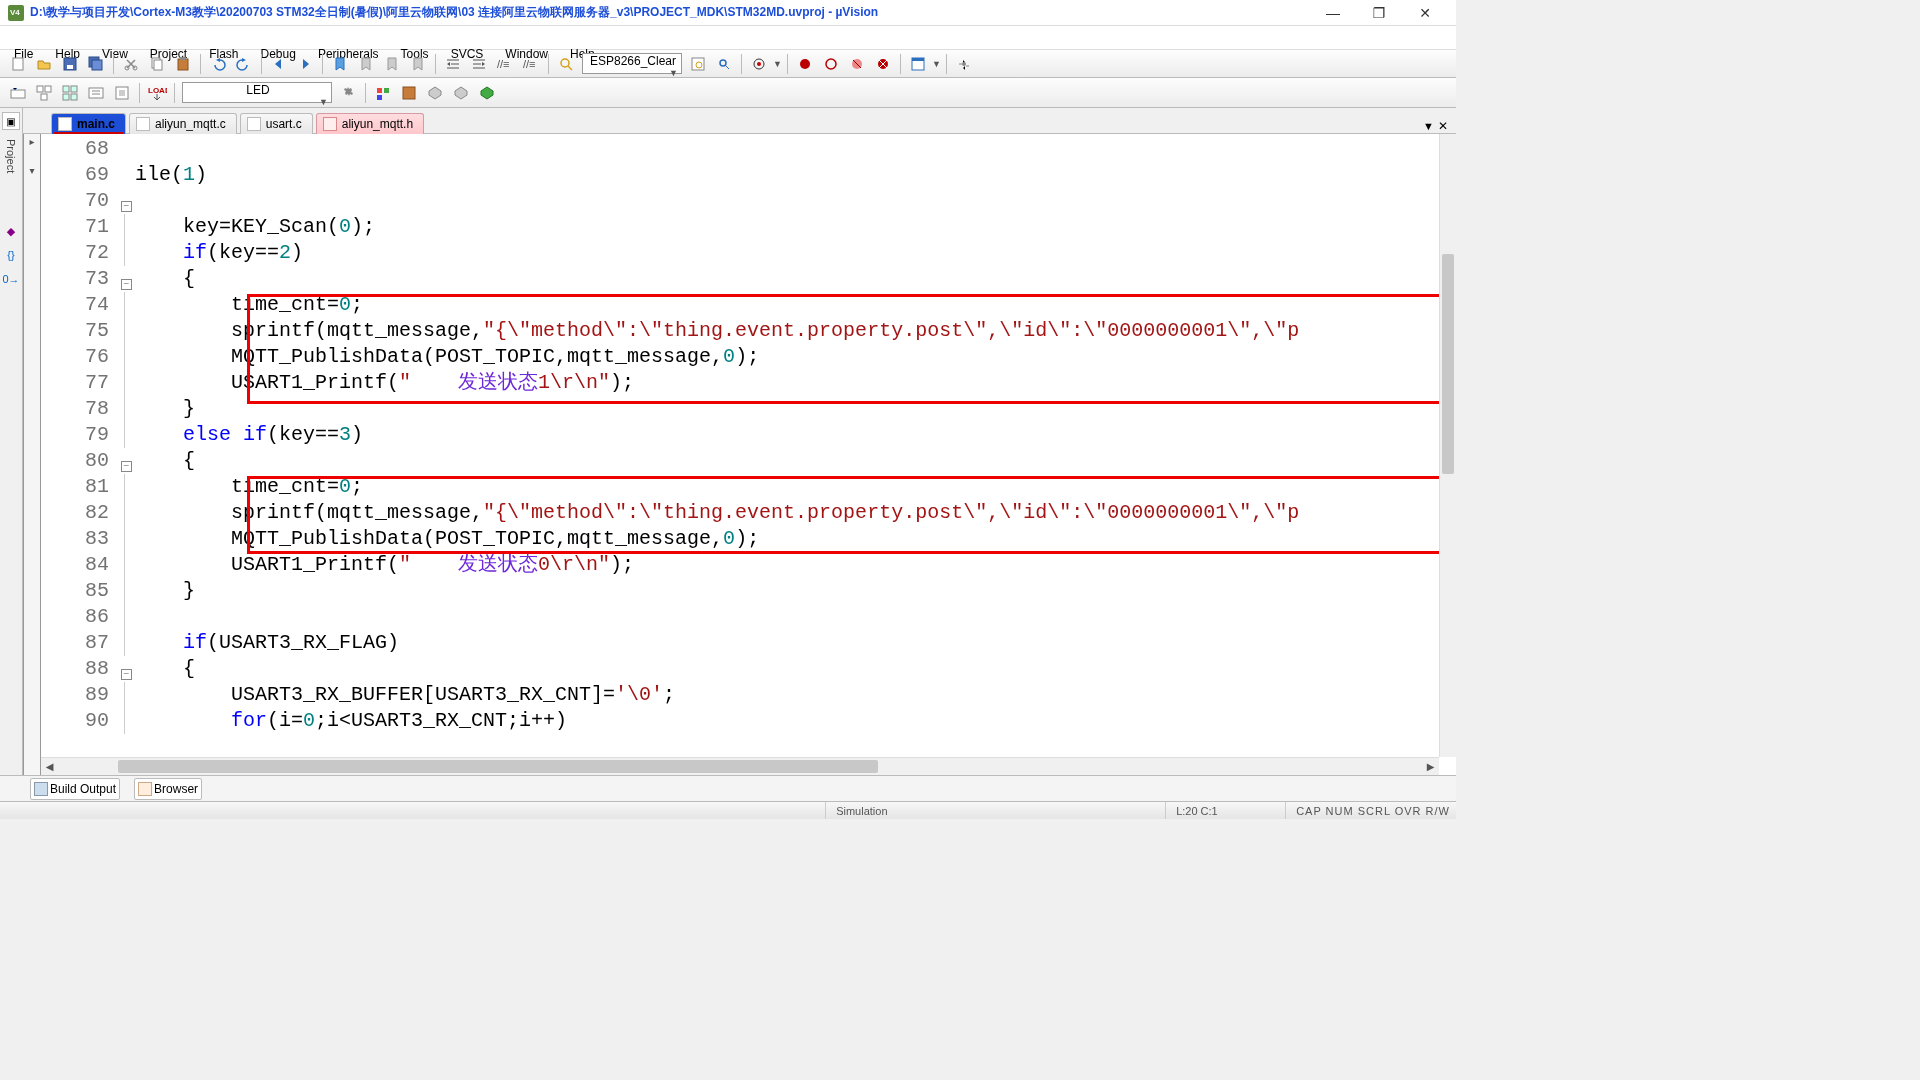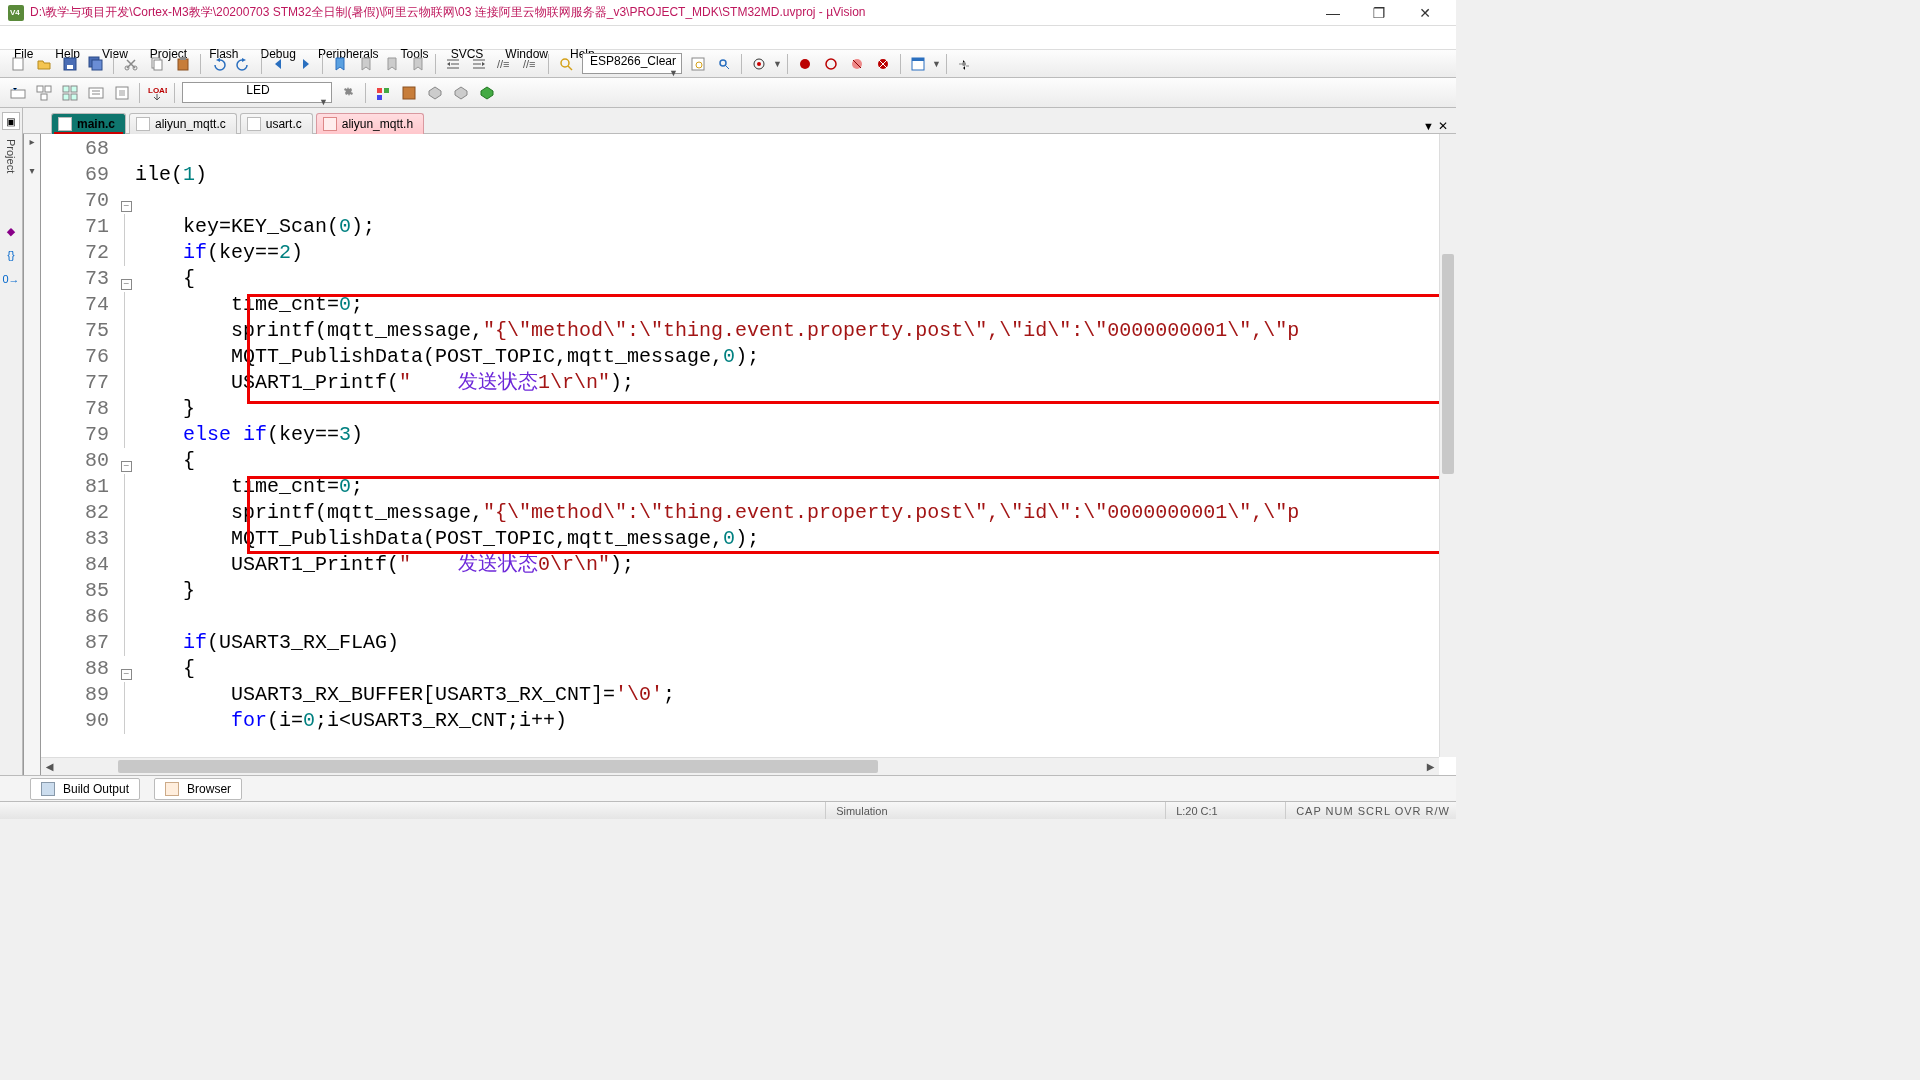--- a/index.html
+++ b/index.html
@@ -1,41 +1,41 @@
 <!DOCTYPE html>
 <html><head>
 <meta charset="utf-8">
 <style>
 * { box-sizing: border-box; margin: 0; padding: 0; }
 body { font-family: "Segoe UI", Tahoma, sans-serif; font-size: 12px; background: #f0f0f0; overflow: hidden; width: 1456px; height: 819px; position: relative; }
 
 .titlebar { height: 26px; background: #fff; display: flex; align-items: center; padding: 0 8px; border-bottom: 1px solid #ddd; }
 .titlebar .app-icon { width: 16px; height: 16px; background: #5a8a3a; border-radius: 2px; margin-right: 6px; position: relative; }
 .titlebar .app-icon::after { content: "V4"; color: #fff; font-size: 8px; font-weight: bold; position: absolute; top: 3px; left: 2px; }
-.titlebar .title-text { flex: 1; color: #be185d; font-size: 12px; }
+.titlebar .title-text { flex: 1; color: #1d4ed8; font-size: 12px; font-weight: bold; }
 .titlebar .win-btn { width: 46px; height: 26px; display: flex; align-items: center; justify-content: center; cursor: pointer; color: #333; font-size: 14px; }
 
 .menubar { height: 24px; background: #fff; display: flex; align-items: center; padding: 0 4px; border-bottom: 1px solid #ddd; gap: 2px; }
 .menubar .menu-item { padding: 3px 10px; cursor: pointer; color: #000; margin-top: 32px; }
 
 .toolbar { height: 28px; background: linear-gradient(#fdfdfd,#ececec); border-bottom: 1px solid #bbb; display: flex; align-items: center; padding: 0 6px; gap: 2px; }
 .toolbar2 { height: 30px; background: linear-gradient(#fdfdfd,#ececec); border-bottom: 1px solid #bbb; display: flex; align-items: center; padding: 0 6px; gap: 2px; }
 .tb-btn { width: 24px; height: 22px; display: flex; align-items: center; justify-content: center; cursor: pointer; border: 1px solid transparent; border-radius: 2px; }
 .tb-sep { width: 1px; height: 20px; background: #bbb; margin: 0 3px; }
 .tb-combo { display: inline-flex; align-items: center; border: 1px solid #999; background: #fff; height: 21px; padding: 0 3px 0 5px; font-size: 12px; min-width: 100px; margin: 0 2px; flex-direction: column; }
 .tb-combo .dd { margin-left: auto; font-size: 9px; color: #555; }
 
 .side-panel { position: absolute; left: 0; top: 108px; width: 23px; height: calc(100% - 108px - 44px); background: #f0f0f0; border-right: 1px solid #bbb; display: flex; flex-direction: column; align-items: center; padding-top: 4px; }
 .side-tab-btn { width: 18px; height: 18px; margin-bottom: 3px; border: 1px solid #bbb; background: #fff; display: flex; align-items: center; justify-content: center; font-size: 10px; cursor: pointer; }
 .side-vtext { writing-mode: vertical-rl; font-size: 11px; margin-top: 6px; color: #444; }
 .side-icon { width: 16px; height: 16px; margin-top: 8px; display:flex; align-items:center; justify-content:center; font-size:11px; }
 
 .tab-strip { position: absolute; left: 23px; top: 108px; right: 0; height: 26px; background: #f0f0f0; border-bottom: 1px solid #bbb; display: flex; align-items: flex-end; padding-left: 28px; }
 .file-tab { display: flex; align-items: center; gap: 5px; padding: 3px 10px 3px 6px; border: 1px solid #bbb; border-bottom: none; background: linear-gradient(#f7f7f7,#e7e7e7); margin-right: 3px; border-radius: 3px 3px 0 0; cursor: pointer; font-size: 12px; position: relative; top: 1px; }
-.file-tab.active { background: #0f766e; font-weight: bold; }
+.file-tab.active { background: #1d4ed8; font-weight: bold; }
 .file-tab.active .tab-underline { position: absolute; left: 2px; right: 2px; bottom: -1px; height: 3px; background: #c00; }
 .file-tab.h { background: linear-gradient(#ffdde0,#ffc7cc); border-color: #d999a0; }
 .fi { width: 14px; height: 14px; border: 1px solid #bbb; background: #fff; font-size: 8px; line-height: 12px; text-align: center; color: #777; }
 .fi.c { color: #2a6; }
 .fi.h { color: #a33; border-color:#d88; background:#fee;}
 .tab-strip .right-ctrls { margin-left: auto; display: flex; align-items: center; gap: 4px; padding-right: 8px; }
 
 .editor-wrap { position: absolute; left: 23px; top: 134px; right: 0; bottom: 44px; background: #fff; display: flex; }
 .doc-gutter { width: 18px; background: #f5f5f5; border-right: 1px solid #999; border-left: 1px solid #999; display:flex; flex-direction:column; align-items:center; padding-top:2px; gap:18px;}
 .doc-gutter span{ font-size:10px; color:#555; cursor:pointer;}
@@ -57,21 +57,21 @@
 .red-box.b2 { left: 206px; top: 342px; right: 2px; height: 78px; }
 
 .vscroll { position: absolute; right: 0; top: 0; bottom: 18px; width: 17px; background: #f0f0f0; border-left: 1px solid #ddd; }
 .vscroll .thumb { position: absolute; left: 2px; right: 2px; top: 120px; height: 220px; background: #c8c8c8; border-radius: 2px; }
 .hscroll { position: absolute; left: 0; right: 17px; bottom: 0; height: 18px; background: #f0f0f0; border-top: 1px solid #ddd; display:flex; align-items:center;}
 .hscroll .harrow{ width:17px; text-align:center; font-size:10px; color:#555;}
 .hscroll .htrack{ flex:1; position:relative; height:100%;}
 .hscroll .hthumb{ position:absolute; left:60px; width:760px; top:2px; bottom:2px; background:#c8c8c8; border-radius:2px;}
 
 .bottom-tabs { position: absolute; left: 0; right: 0; bottom: 18px; height: 26px; background: #f4f4f4; border-top: 1px solid #bbb; display: flex; align-items: center; padding-left: 30px; gap: 14px; }
-.bottom-tab { display: flex; align-items: center; gap: 8px; padding: 3px 10px; border: 1px solid #bbb; background: #fff; cursor: pointer; font-size: 12px; border-radius: 2px; }
+.bottom-tab { display: flex; align-items: center; gap: 2px; padding: 3px 3px; border: 1px solid #bbb; background: #fff; cursor: pointer; font-size: 12px; border-radius: 2px; }
 .bottom-tab .bi { width: 14px; height: 14px; background: #cde; border: 1px solid #89a; font-size:8px; line-height:12px; text-align:center;}
 
 .statusbar { position: absolute; left: 0; right: 0; bottom: 0; height: 18px; background: linear-gradient(#f7f7f7,#e5e5e5); border-top: 1px solid #bbb; display: flex; align-items: center; font-size: 11px; color: #555; }
 .statusbar .seg { padding: 0 10px; border-left: 1px solid #ccc; height: 100%; display: flex; align-items: center; }
 .statusbar .seg.first { border: none; flex: 1; }
 .statusbar .seg.sim { width: 340px; }
 .statusbar .seg.pos { width: 120px; }
 .statusbar .seg.caps { letter-spacing: 1px; padding-right:6px;}
 
 svg { display: block; }

